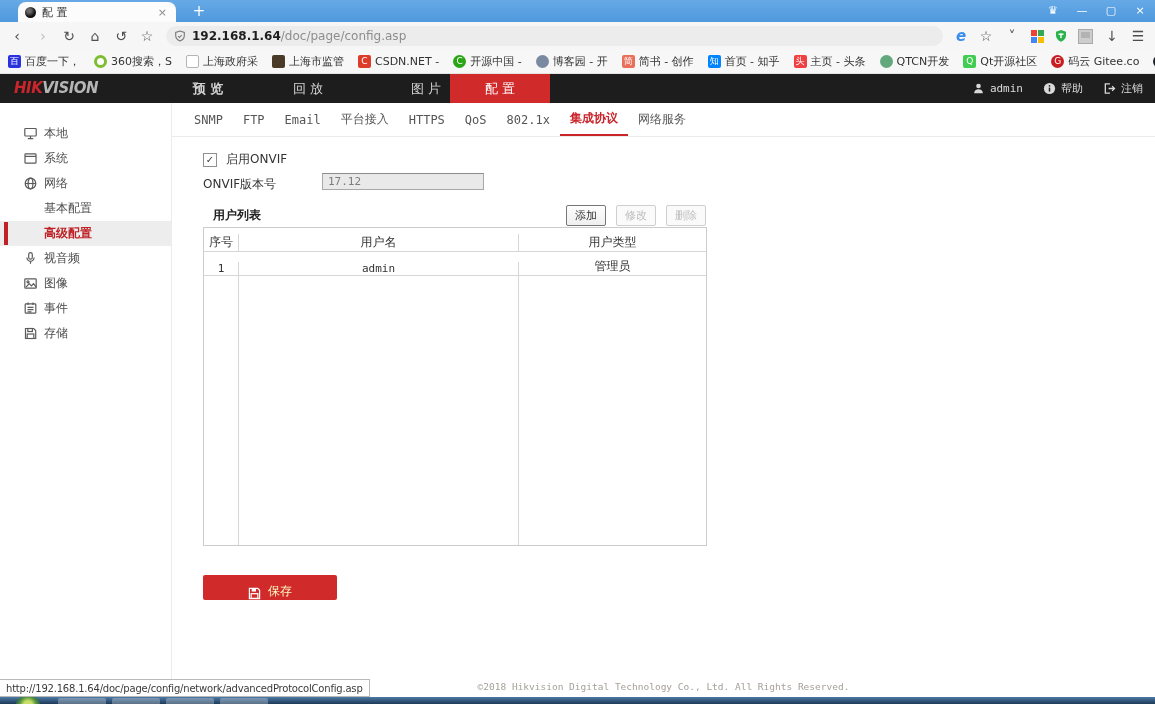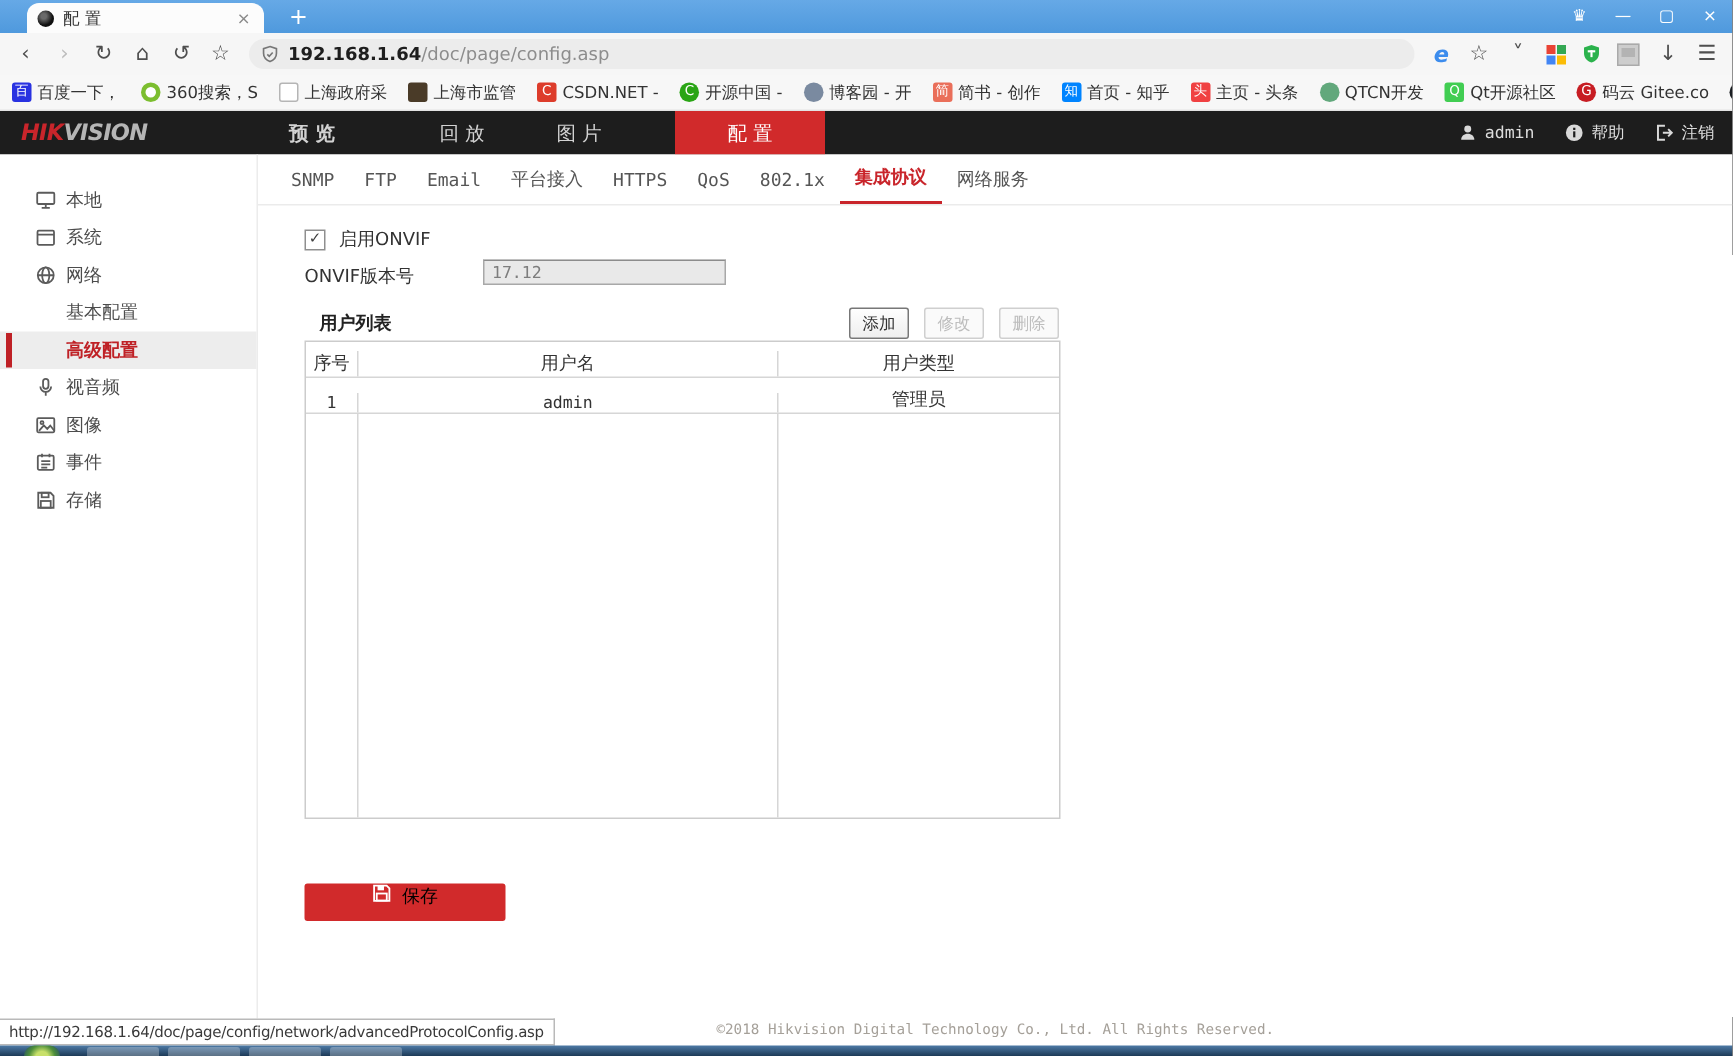--- a/index.html
+++ b/index.html
@@ -64,21 +64,21 @@
   .page{position:absolute;top:74px;left:0;width:1155px;height:623px;background:#fff;}
 
   .camhdr{position:absolute;top:0;left:0;right:0;height:29px;background:#1d1d1d;}
   .logo{position:absolute;left:14px;top:5px;font-style:italic;font-weight:bold;font-size:15px;
         letter-spacing:-0.5px;}
   .logo .hik{color:#c9252b;}
   .logo .vision{color:#b5b5b5;}
   .camnav{position:absolute;top:0;height:29px;width:100px;display:flex;align-items:center;
           justify-content:center;font-size:13px;color:#d2d2d2;}
   .camnav.active{background:#d12a2b;color:#fff;}
-  .nv0{left:158px;font-weight:bold;} .nv1{left:258px;} .nv2{left:336px;} .nv3{left:450px;}
+  .nv0{left:158px;font-weight:bold;} .nv1{left:258px;} .nv2{left:376px;} .nv3{left:450px;}
   .camhdr-right{position:absolute;right:12px;top:0;height:29px;display:flex;align-items:center;
                 gap:20px;color:#dcdcdc;font-size:11px;}
   .hdr-item{display:flex;align-items:center;gap:5px;}
 
   
   .sidebar{position:absolute;top:29px;left:0;width:172px;bottom:0;background:#fff;
            border-right:1px solid #ececec;padding-top:18px;box-sizing:border-box;}
   .sitem{position:relative;height:25px;display:flex;align-items:center;font-size:12px;color:#4c4c4c;}
   .sitem .sicon{position:absolute;left:23px;width:15px;height:15px;}
   .sitem .slabel{position:absolute;left:44px;white-space:nowrap;}
@@ -113,22 +113,22 @@
 
   .utable{border:1px solid #ccc;height:319px;display:flex;flex-direction:column;box-sizing:border-box;}
   .trow{display:flex;height:23px;flex:0 0 auto;border-bottom:1px solid #d6d6d6;align-items:flex-end;}
   .tc{display:flex;align-items:center;justify-content:center;font-size:12px;color:#333;box-sizing:border-box;}
   .tc1{width:35px;border-right:1px solid #d6d6d6;}
   .tc2{width:280px;border-right:1px solid #d6d6d6;}
   .tc3{flex:1;}
   .tfill{flex:1;display:flex;}
   .tfill .tc{border-bottom:none;}
 
-  .savebtn{position:absolute;left:31px;top:486px;width:134px;height:25px;background:#d12a2b;
-           color:#000000;font-size:12px;display:flex;align-items:flex-start;justify-content:center;
+  .savebtn{position:absolute;left:31px;top:472px;width:134px;height:25px;background:#d12a2b;
+           color:#fef9c3;font-size:12px;display:flex;align-items:flex-end;justify-content:center;
            gap:7px;border-radius:2px;}
   .pfooter{position:absolute;left:0;right:172px;top:578px;text-align:center;font-size:9.5px;
            color:#a5a099;font-family:"DejaVu Sans Mono","Liberation Mono",monospace;
            transform:translateX(86px);}
 
   .tooltip{position:absolute;left:0;top:605px;height:18px;background:#fff;border:1px solid #b9b9b9;
            border-left:none;font-size:10px;color:#3a3a3a;line-height:17px;padding:0 6px;
            box-sizing:border-box;white-space:nowrap;letter-spacing:-0.2px;}
 
   

